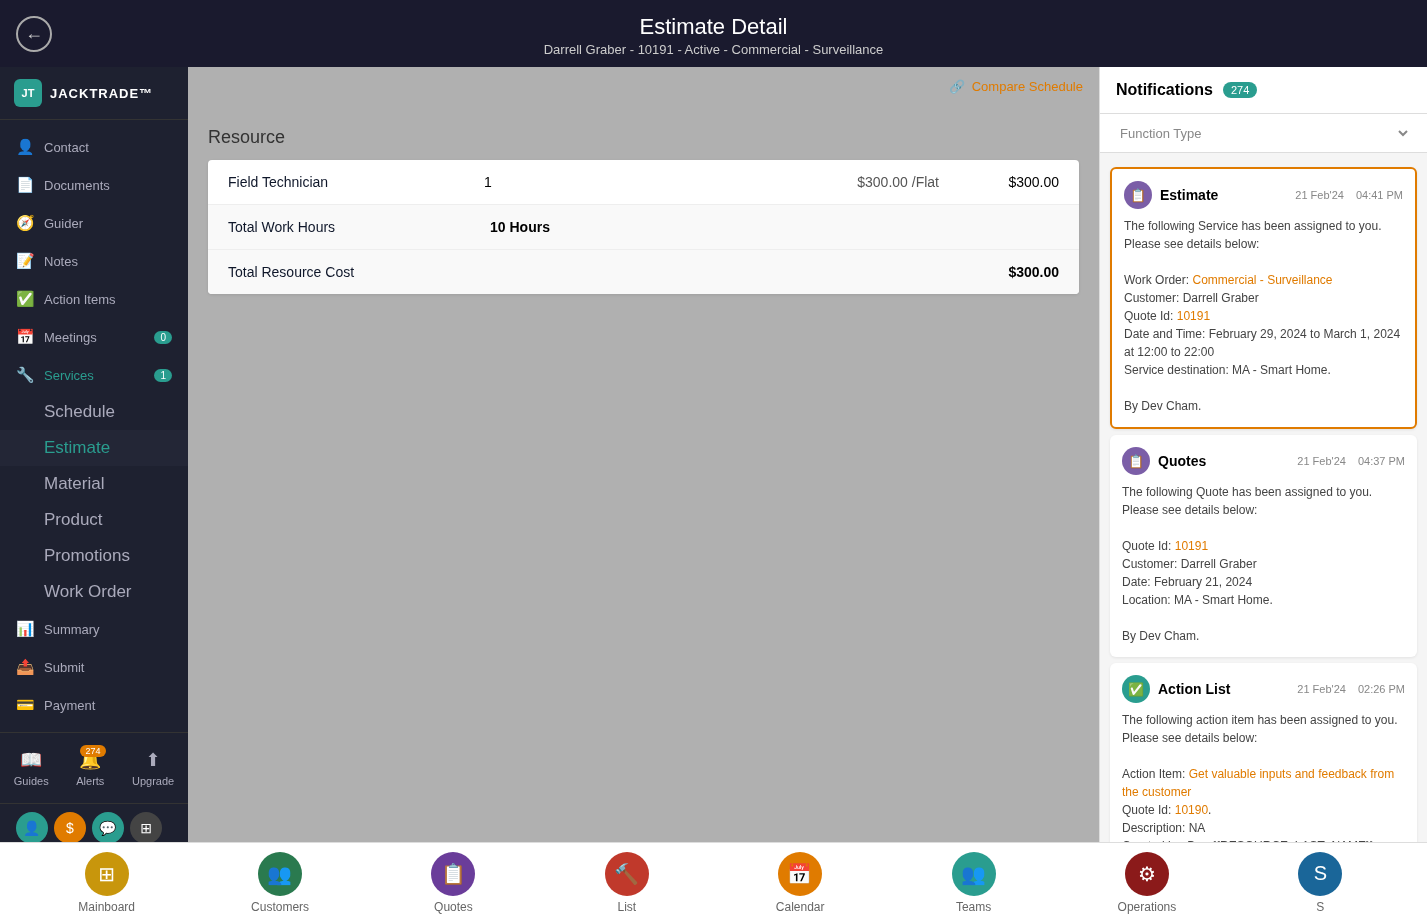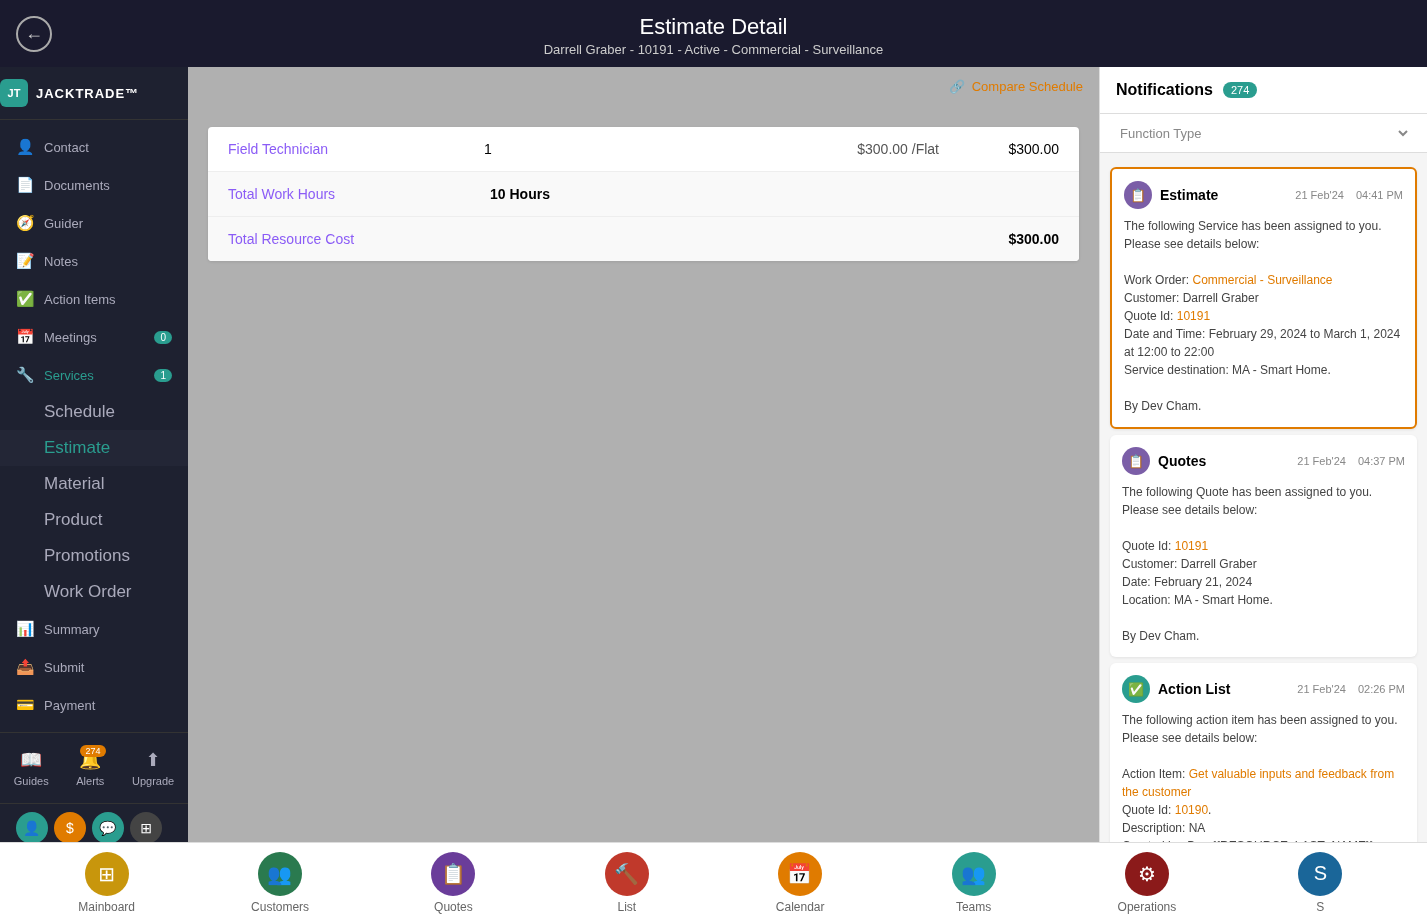--- a/index.html
+++ b/index.html
@@ -37,21 +37,21 @@
     .sidebar {
       width: 188px;
       background: #1e2130;
       color: #ccc;
       display: flex;
       flex-direction: column;
       flex-shrink: 0;
       overflow-y: auto;
     }
     .sidebar-logo {
-      padding: 12px 0;
+      padding: 12px 14px;
       display: flex; align-items: center; gap: 8px;
       border-bottom: 1px solid #333;
       flex-shrink: 0;
     }
     .logo-icon {
       width: 28px; height: 28px;
       background: #2a9d8f;
       border-radius: 6px;
       display: flex; align-items: center; justify-content: center;
       font-size: 11px; font-weight: bold; color: white;
@@ -148,21 +148,21 @@
       box-shadow: 0 1px 3px rgba(0,0,0,0.1);
     }
     .resource-row {
       display: flex;
       align-items: center;
       padding: 14px 20px;
       border-bottom: 1px solid #eee;
       font-size: 14px;
     }
     .resource-row:last-child { border-bottom: none; }
-    .resource-row .col1 { width: 220px; color: #8b5cf6; }
+    .resource-row .col1 { width: 220px; color: #0f172a; }
     .resource-row .col2 { width: 80px; text-align: center; }
     .resource-row .col3 { flex: 1; text-align: right; color: #555; }
     .resource-row .col4 { width: 120px; text-align: right; font-weight: 500; }
     .resource-row.summary-row { background: #f9f9f9; gap: 32px; }
     .resource-row.summary-row .col1 { font-weight: 400; }
     .resource-row.summary-row .col2 { font-weight: 600; }
 
     
     .notif-panel {
       width: 328px;
@@ -366,20 +366,21 @@
     </div>
   </div>
 
   <div class="content-area">
     <div class="compare-btn">
       <span>🔗</span>
       <span>Compare Schedule</span>
     </div>
 
     <div class="resource-section">
+      <div class="resource-title">Resource</div>
       <div class="resource-table">
         <div class="resource-row">
           <div class="col1">Field Technician</div>
           <div class="col2">1</div>
           <div class="col3">$300.00 /Flat</div>
           <div class="col4">$300.00</div>
         </div>
         <div class="resource-row summary-row">
           <div class="col1">Total Work Hours</div>
           <div class="col2">10 Hours</div>

